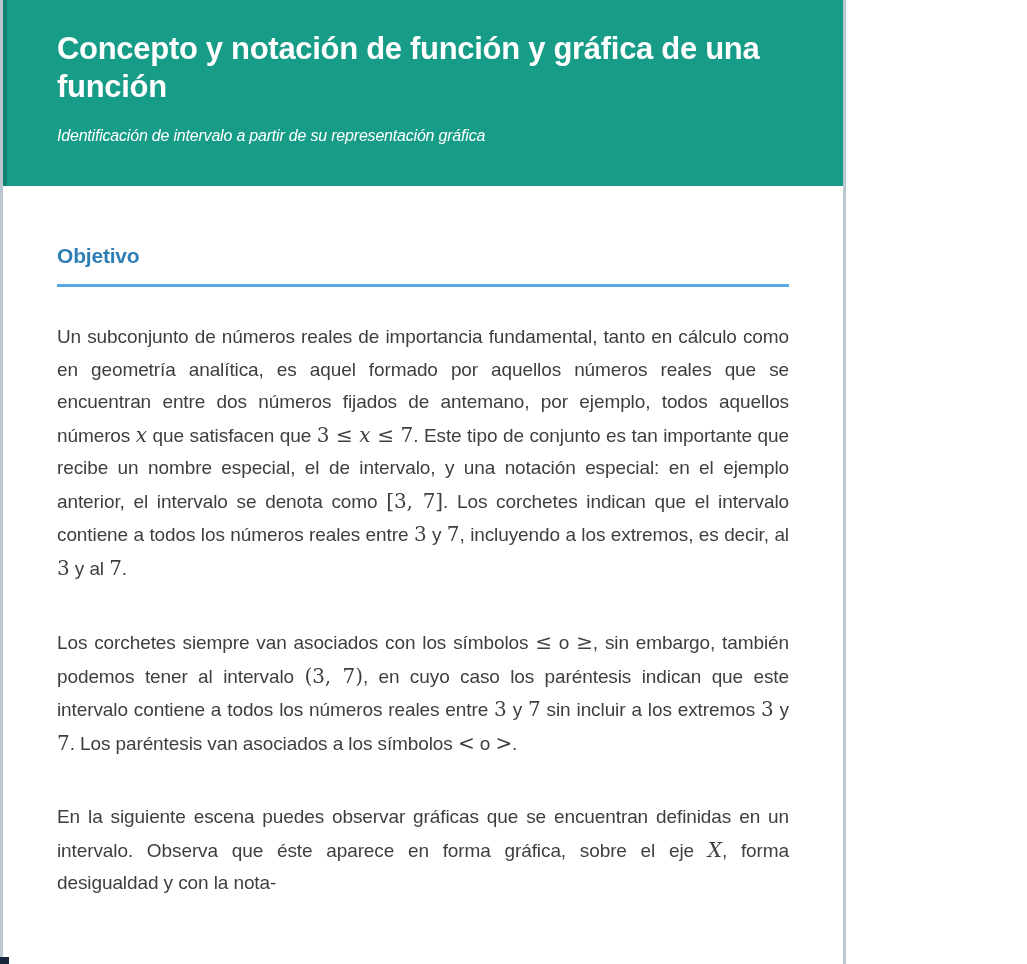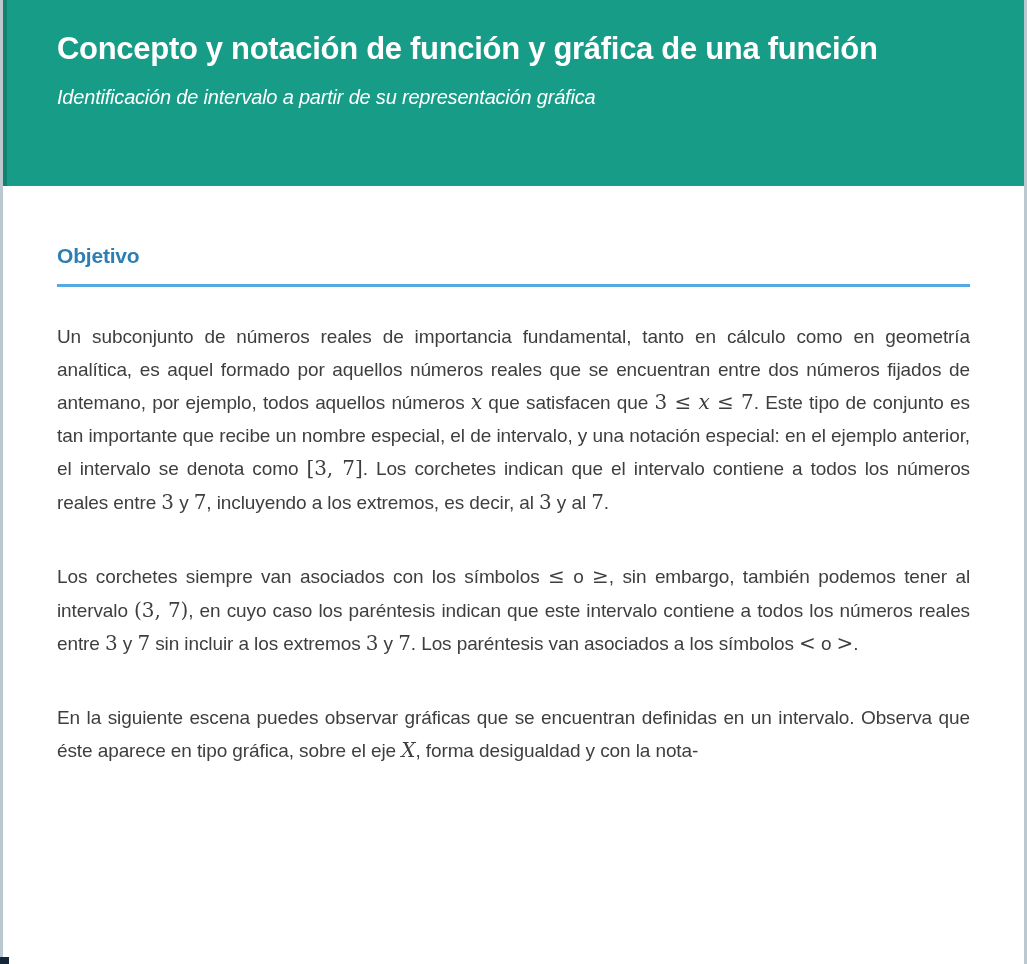--- a/index.html
+++ b/index.html
@@ -10,35 +10,35 @@
     --border:#bcc8cf;
     --fragment:#15263b;
   }
   *{box-sizing:border-box;}
   html,body{margin:0;padding:0;}
   body{
     width:1027px;height:964px;overflow:hidden;background:#fff;
     font-family:"Liberation Sans", sans-serif;
   }
   .page{
-    position:relative;width:1027px;height:964px;background:#fff;
+    position:relative;width:846px;height:964px;background:#fff;
     border-left:3px solid var(--border);
     border-right:3px solid var(--border);
   }
   .header{
     height:186px;background:var(--header-bg);
     padding:30px 54px 0 54px;
     box-shadow: inset 4px 0 0 rgba(0,0,0,0.16);
   }
   .header h1{
     margin:0;color:#ffffff;font-size:31px;line-height:38px;
     font-weight:bold;letter-spacing:-0.3px;
   }
   .subtitle{
-    margin:17px 0 0 0;color:#ffffff;font-size:20px;line-height:25px;
+    margin:17px 0 0 0;color:#ffffff;font-size:16px;line-height:25px;
     font-style:italic;font-weight:500;letter-spacing:-0.2px;
   }
   .content{padding:54px 54px 0 54px;}
   h2{
     margin:0 0 34px 0;color:var(--heading);font-size:21px;line-height:32px;
     font-weight:bold;border-bottom:3px solid var(--underline);
     padding-bottom:12px;letter-spacing:-0.2px;
   }
   p{
     margin:0 0 41px 0;color:var(--text);font-size:19px;line-height:32.5px;
@@ -63,17 +63,17 @@
   <header class="header">
     <h1>Concepto y notación de función y gráfica de una función</h1>
     <p class="subtitle">Identificación de intervalo a partir de su representación gráfica</p>
   </header>
 
   <main class="content">
     <h2>Objetivo</h2>
 
     <p><span>Un subconjunto de números reales de importancia fundamental, tanto en cálculo como en geometría analítica, es aquel formado por aquellos números reales que se encuentran entre dos números fijados de antemano, por ejemplo, todos aquellos números </span><span class="math mi">x</span><span> que satisfacen que </span><span class="math">3 ≤ </span><span class="math mi">x</span><span class="math"> ≤ 7</span><span>. Este tipo de conjunto es tan importante que recibe un nombre especial, el de intervalo, y una notación especial: en el ejemplo anterior, el intervalo se denota como </span><span class="math">[3, 7]</span><span>. Los corchetes indican que el intervalo contiene a todos los números reales entre </span><span class="math">3</span><span> y </span><span class="math">7</span><span>, incluyendo a los extremos, es decir, al </span><span class="math">3</span><span> y al </span><span class="math">7</span><span>.</span></p>
     <p><span>Los corchetes siempre van asociados con los símbolos </span><span class="math">≤</span><span> o </span><span class="math">≥</span><span>, sin embargo, también podemos tener al intervalo </span><span class="math">(3, 7)</span><span>, en cuyo caso los paréntesis indican que este intervalo contiene a todos los números reales entre </span><span class="math">3</span><span> y </span><span class="math">7</span><span> sin incluir a los extremos </span><span class="math">3</span><span> y </span><span class="math">7</span><span>. Los paréntesis van asociados a los símbolos </span><span class="math">&lt;</span><span> o </span><span class="math">&gt;</span><span>.</span></p>
-    <p><span>En la siguiente escena puedes observar gráficas que se encuentran definidas en un intervalo. Observa que éste aparece en tipo gráfica, sobre el eje </span><span class="math mi">X</span><span>, forma desigualdad y con la nota-</span></p>
+    <p><span>En la siguiente escena puedes observar gráficas que se encuentran definidas en un intervalo. Observa que éste aparece en forma gráfica, sobre el eje </span><span class="math mi">X</span><span>, forma desigualdad y con la nota-</span></p>
   </main>
 
   <div class="fragment"></div>
 </div>
 
 </body></html>

